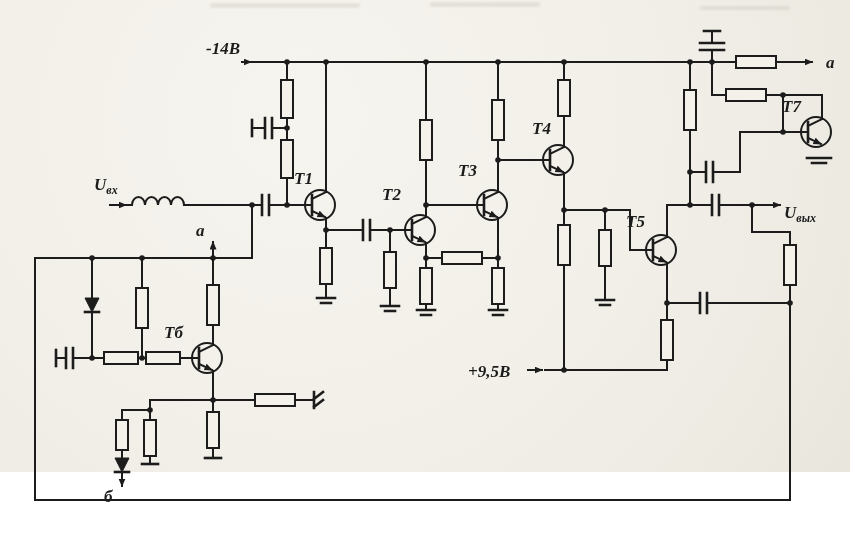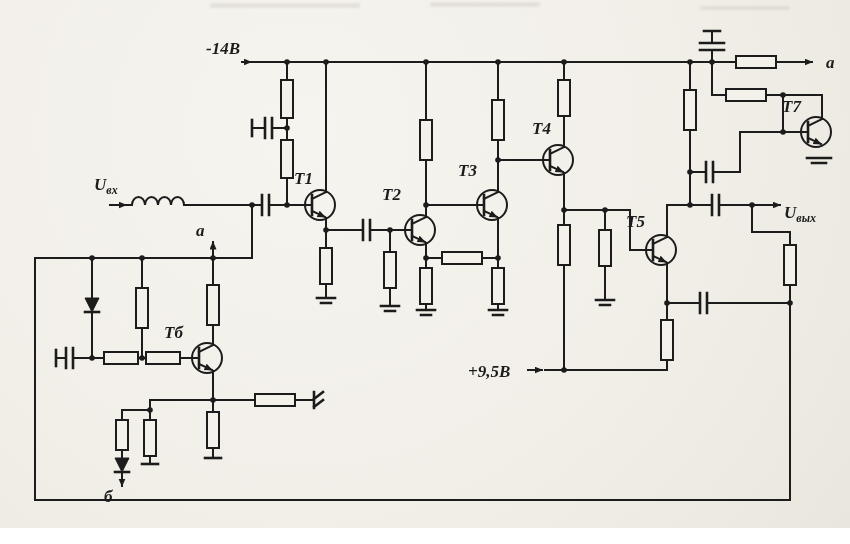--- a/index.html
+++ b/index.html
@@ -1,21 +1,21 @@
 <!DOCTYPE html>
 <html><head>
 <meta charset="utf-8">
 <style>
   html,body{margin:0;padding:0;}
   body{
     width:850px;height:544px;overflow:hidden;
     font-family:"Liberation Serif","DejaVu Serif",serif;
   }
   .page{
-    position:relative;width:850px;height:528px;
+    position:relative;width:850px;height:472px;
     background:radial-gradient(circle at 35% 25%, #f6f4ee 0%, #f1efe8 55%, #e9e7dd 100%);
   }
   .artifact{
     position:absolute;background:#9a988f;opacity:.18;border-radius:2px;filter:blur(1px);
   }
   svg{position:absolute;left:0;top:0;}
   .w{stroke:#1c1c1c;stroke-width:2;fill:none;stroke-linecap:square;stroke-linejoin:miter;}
   .w-thick{stroke:#1c1c1c;stroke-width:2.6;fill:none;stroke-linecap:square;}
   .comp{fill:#f3f1ea;stroke:#1c1c1c;stroke-width:2;}
   .dot{fill:#1c1c1c;stroke:none;}

